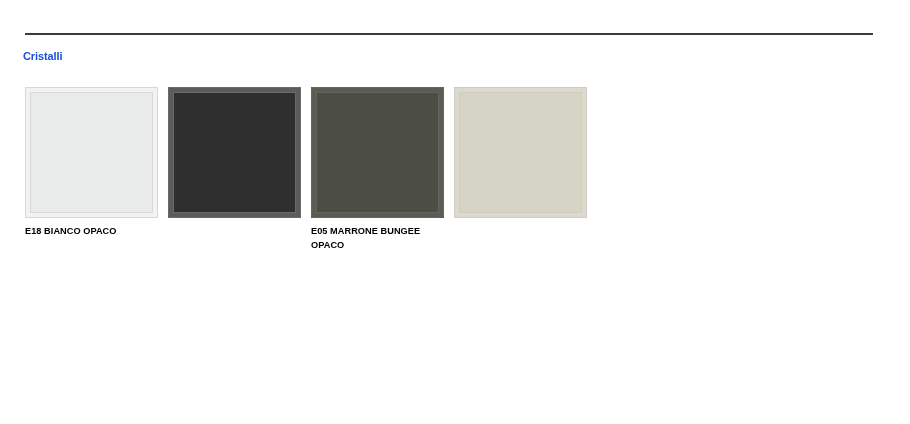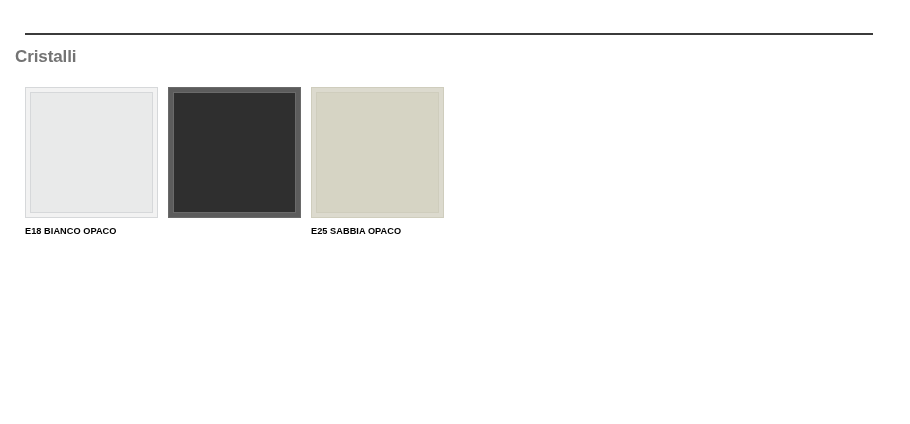--- a/index.html
+++ b/index.html
@@ -32,27 +32,27 @@
     left: 25px;
     top: 33px;
     width: 848px;
     height: 2px;
     background: #3b3b3b;
   }
 
   
   .section-title {
     position: absolute;
-    left: 15px;
+    left: 23px;
     top: 47px;
-    font-size: 17px;
+    font-size: 11px;
     font-weight: bold;
     letter-spacing: -0.1px;
     line-height: 19px;
-    color: #737373;
+    color: #1d4ed8;
     white-space: nowrap;
   }
 
   
   .swatch-grid {
     position: absolute;
     left: 25px;
     top: 87px;
     width: 860px;
     display: flex;
@@ -124,23 +124,29 @@
       <div class="swatch-label">E18 BIANCO OPACO</div>
     </div>
 
     <div class="swatch-cell">
       <div class="swatch-chip">
         <div class="swatch-face" style="background: linear-gradient(rgb(47, 47, 47) 0%, rgb(47, 47, 47) 55%, rgb(47, 47, 47) 100%);"></div>
         <div class="swatch-frame" style="box-shadow: rgb(106, 106, 106) 0px 0px 0px 1px inset, rgb(92, 92, 92) 0px 0px 0px 5px inset, rgb(106, 106, 106) 0px 0px 0px 6px inset;"></div>
       </div>
     </div>
 
+    <div class="swatch-cell">
+      <div class="swatch-chip">
+        <div class="swatch-face" style="background: linear-gradient(rgb(76, 78, 70) 0%, rgb(76, 78, 70) 55%, rgb(76, 78, 70) 100%);"></div>
+        <div class="swatch-frame" style="box-shadow: rgb(99, 101, 93) 0px 0px 0px 1px inset, rgb(91, 93, 85) 0px 0px 0px 5px inset, rgb(99, 101, 93) 0px 0px 0px 6px inset;"></div>
+      </div>
+      <div class="swatch-label">E05 MARRONE BUNGEE OPACO</div>
+    </div>
 
     <div class="swatch-cell">
       <div class="swatch-chip">
         <div class="swatch-face" style="background: linear-gradient(rgb(214, 212, 196) 0%, rgb(214, 212, 196) 55%, rgb(214, 212, 196) 100%);"></div>
         <div class="swatch-frame" style="box-shadow: rgb(207, 205, 189) 0px 0px 0px 1px inset, rgb(220, 218, 206) 0px 0px 0px 5px inset, rgb(207, 205, 189) 0px 0px 0px 6px inset;"></div>
       </div>
-      <div class="swatch-label">E25 SABBIA OPACO</div>
     </div>
 
   </div>
 </div>
 
 </body></html>

